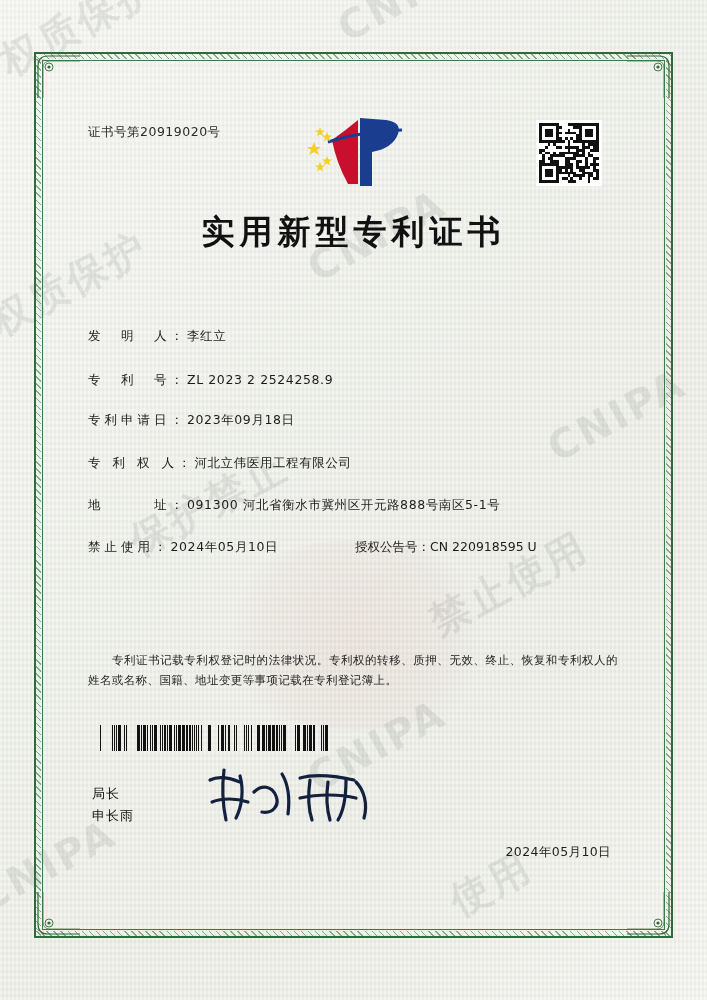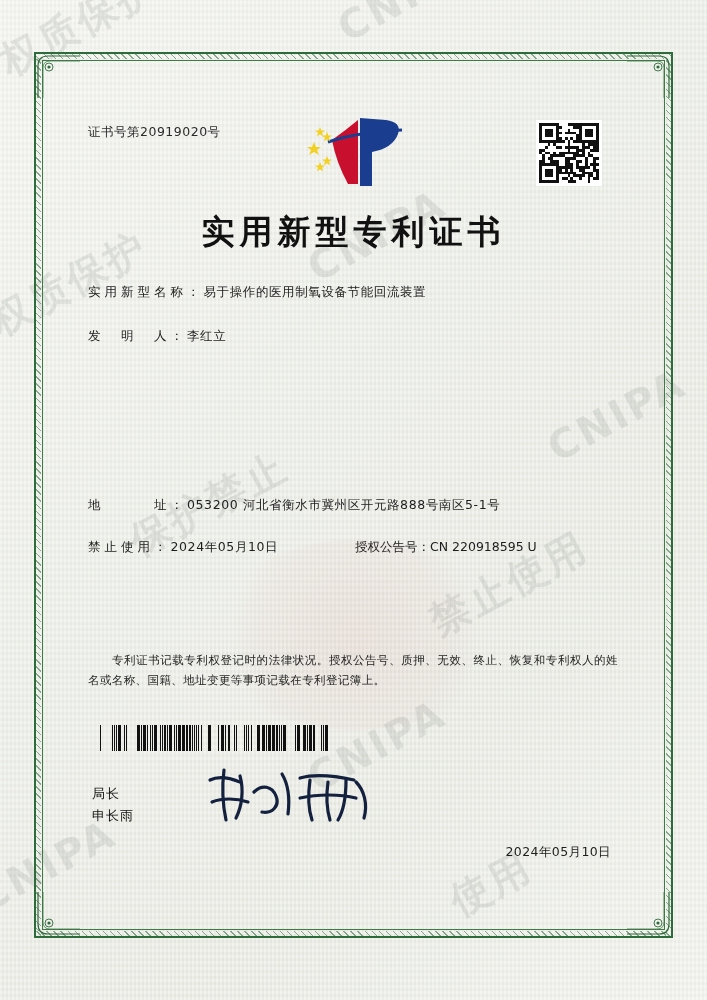--- a/index.html
+++ b/index.html
@@ -746,39 +746,45 @@
         <i style="background: transparent;"></i>
         <i></i>
         <i style="background: transparent;"></i>
         <i style="background: transparent;"></i>
         <i style="background: transparent;"></i>
       </div>
   </div>
 
   <div id="doc-title">实用新型专利证书</div>
 
-  <div class="field" id="f-name">
-    <span class="lbl">实用新型名称：</span><span class="val">易于操作的医用制氧设备节能回流装置</span>
-  </div>
   <div class="field" id="f-inv">
     <span class="lbl">发　明　人：</span><span class="val">李红立</span>
   </div>
+  <div class="field" id="f-patno">
+    <span class="lbl">专　利　号：</span><span class="val">ZL 2023 2 2524258.9</span>
+  </div>
+  <div class="field" id="f-appd">
+    <span class="lbl">专利申请日：</span><span class="val">2023年09月18日</span>
+  </div>
+  <div class="field" id="f-owner">
+    <span class="lbl">专 利 权 人：</span><span class="val">河北立伟医用工程有限公司</span>
+  </div>
   <div class="field" id="f-addr">
-    <span class="lbl">地　　　址：</span><span class="val">053200 河北省衡水市冀州区开元路888号南区5-1号</span>
+    <span class="lbl">地　　　址：</span><span class="val">091300 河北省衡水市冀州区开元路888号南区5-1号</span>
   </div>
   <div class="field" id="f-grantd">
     <span class="lbl">禁止使用：</span><span class="val">2024年05月10日</span>
   </div>
   <div id="f-gazno">
     <span class="lbl">授权公告号：</span><span class="val">CN 220918595 U</span>
   </div>
 
   <div id="seal-tint"></div>
 
-  <div class="para" id="p2">专利证书记载专利权登记时的法律状况。授权公告号、质押、无效、终止、恢复和专利权人的姓名或名称、国籍、地址变更等事项记载在专利登记簿上。</div>
+  <div class="para" id="p2">专利证书记载专利权登记时的法律状况。专利权的转移、质押、无效、终止、恢复和专利权人的姓名或名称、国籍、地址变更等事项记载在专利登记簿上。</div>
 
   <div id="barcode">
       <i style="width: 1.2px; margin-right: 1px;"></i>
       <i style="width: 1.2px; margin-right: 1.6px; background: transparent;"></i>
       <i style="width: 1.2px; margin-right: 1.6px; background: transparent;"></i>
       <i style="width: 3px; margin-right: 1.6px; background: transparent;"></i>
       <i style="width: 1.2px; margin-right: 1px;"></i>
       <i style="width: 1.2px; margin-right: 1px;"></i>
       <i style="width: 1.2px; margin-right: 1px;"></i>
       <i style="width: 3px; margin-right: 1px;"></i>

